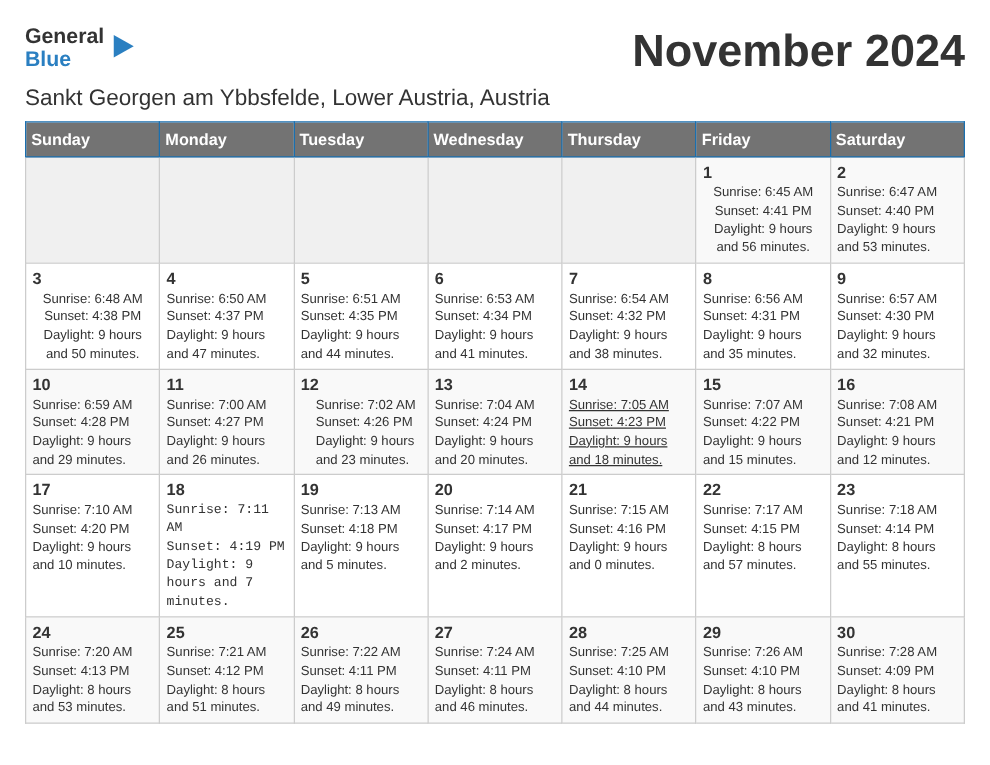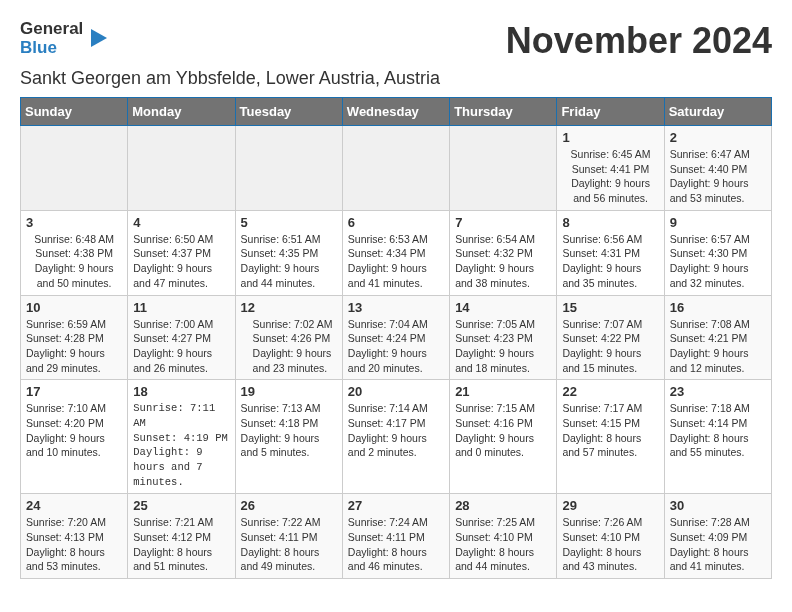--- a/index.html
+++ b/index.html
@@ -198,21 +198,21 @@
 Daylight: 9 hours and 23 minutes.</div>
         </td>
         <td>
           <span class="day-num">13</span>
           <div class="day-info" style="white-space: pre-line;">Sunrise: 7:04 AM
 Sunset: 4:24 PM
 Daylight: 9 hours and 20 minutes.</div>
         </td>
         <td>
           <span class="day-num">14</span>
-          <div class="day-info" style="white-space: pre-line;">Sunrise: 7:05 AM
+          <div class="day-info" style="white-space: pre-line; text-decoration: underline;">Sunrise: 7:05 AM
 Sunset: 4:23 PM
 Daylight: 9 hours and 18 minutes.</div>
         </td>
         <td>
           <span class="day-num">15</span>
           <div class="day-info" style="white-space: pre-line;">Sunrise: 7:07 AM
 Sunset: 4:22 PM
 Daylight: 9 hours and 15 minutes.</div>
         </td>
         <td>

